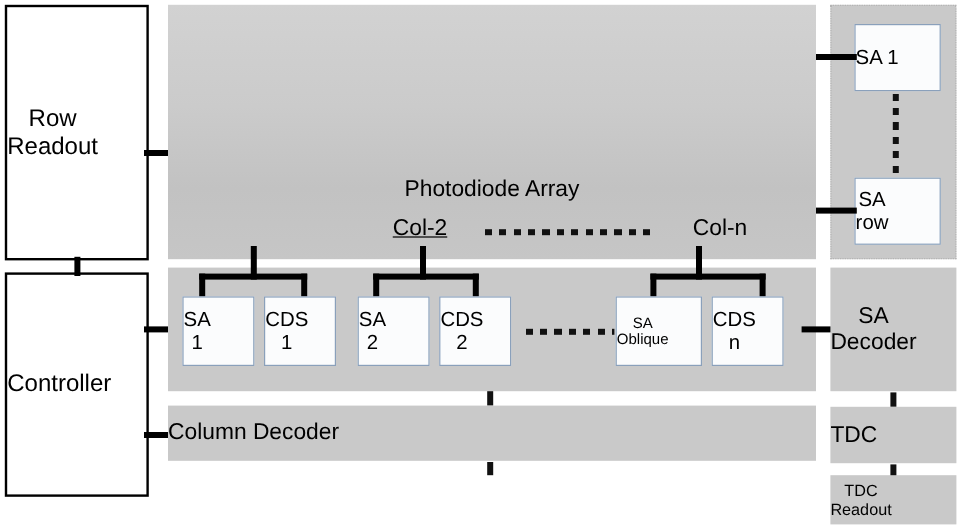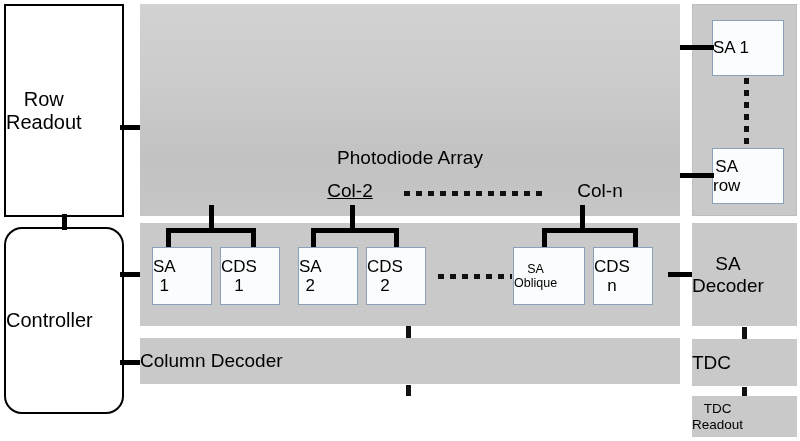--- a/index.html
+++ b/index.html
@@ -122,21 +122,21 @@
 
 <div id="diagram">
 
   <div class="blk white-blk" style="left:4px; top:4px; width:120px; height:213px;">
     <div>
       <div>Row</div>
       <div>Readout</div>
     </div>
   </div>
 
-  <div class="blk white-blk" style="left:4px; top:227px; width:120px; height:187px;border-radius:18px;">
+  <div class="blk white-blk" style="left:4px; top:227px; width:120px; height:187px;">
     <div>Controller</div>
   </div>
 
   <div class="conn conn-v" style="left:62px; top:214px; height:16px;"></div>
 
   <div class="conn conn-h" style="left:120px; top:125px; width:24px;"></div>
 
   <div class="conn conn-h" style="left:120px; top:272px; width:32px;"></div>
 
   <div class="conn conn-h" style="left:120px; top:360px; width:22px;"></div>

